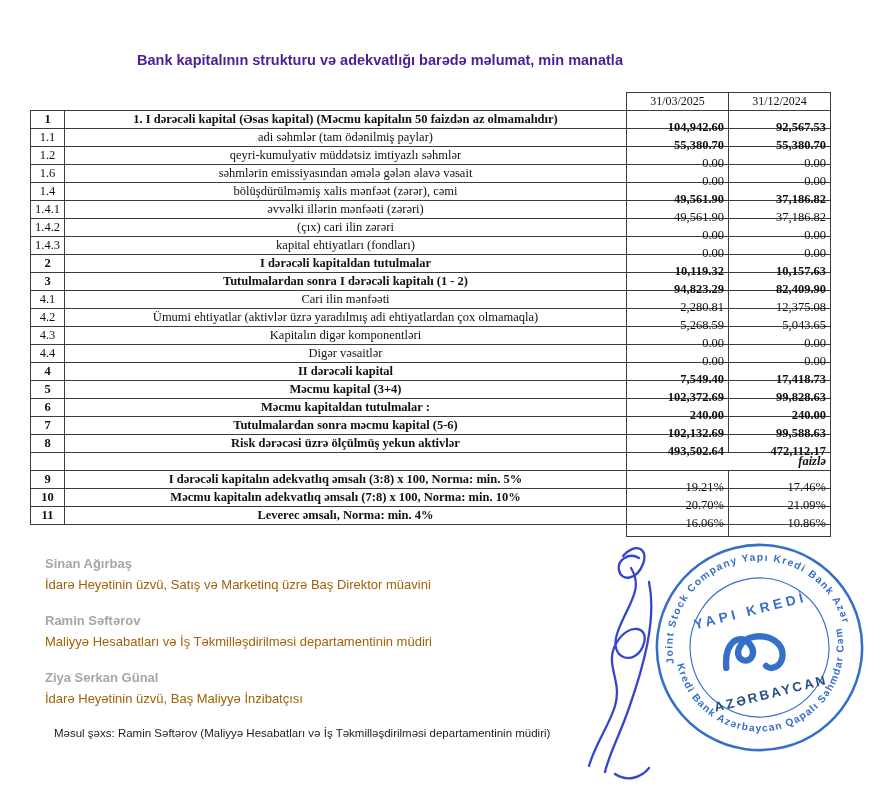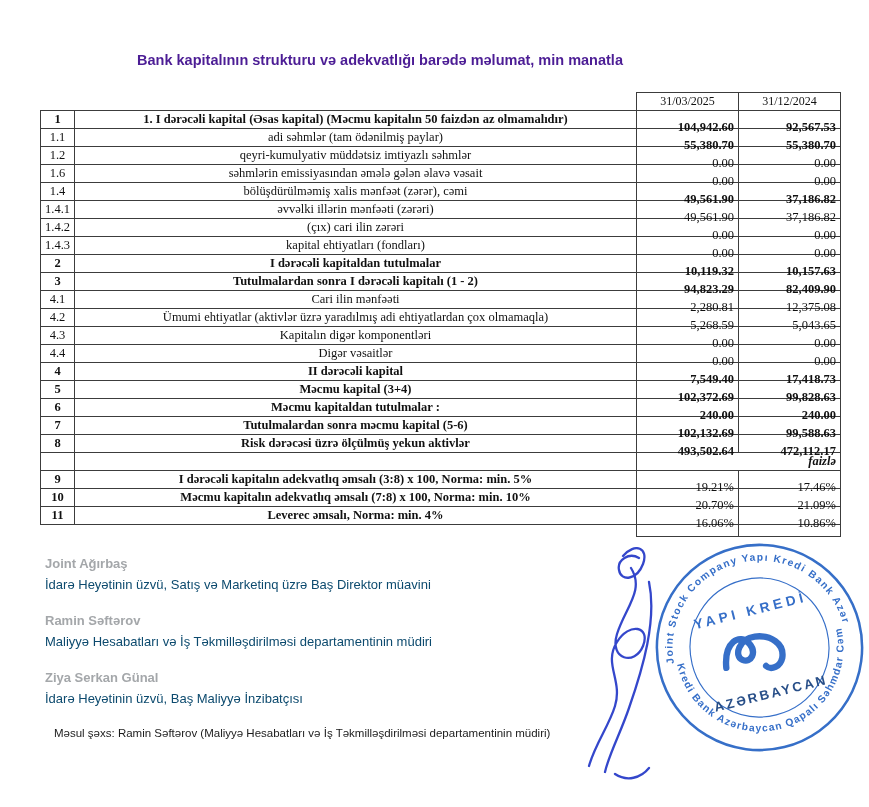--- a/index.html
+++ b/index.html
@@ -9,39 +9,39 @@
     font-family:"Liberation Serif", serif; color:#111;
   }
   .page { position:absolute; inset:0; background:#fff; }
 
   .title {
     margin:52px 0 24px 30px; width:700px; text-align:center;
     font-family:"Liberation Sans", sans-serif;
     font-size:14.5px; font-weight:bold; color:#4c1d95;
   }
 
-  table.cap { border-collapse:collapse; margin-left:40px; width:800px; table-layout:fixed; }
+  table.cap { border-collapse:collapse; margin-left:30px; width:800px; table-layout:fixed; }
   .cap td, .cap th {
     border:1px solid #3c3c3c; font-size:12.5px; height:18px;
     padding:0 4px; vertical-align:middle; overflow:visible; white-space:nowrap;
   }
   .cap th { font-weight:normal; font-size:12px; text-align:center; }
   .nb { border:none !important; }
   .c-num { text-align:center; padding:0 2px; }
   .c-label { text-align:center; }
   .c-val { text-align:right; }
   .b { font-weight:bold; }
   .vshift { display:inline-block; transform:translateY(8px); }
   .pct { text-align:right; font-weight:bold; font-style:italic; }
   tr.stub td { height:12px; }
 
   .bottom { position:absolute; left:0; top:552px; width:869px; height:255px; }
   .sigs { position:absolute; left:45px; top:4px; width:540px; font-family:"Liberation Sans", sans-serif; }
   .sig-name { color:#a4a7aa; font-weight:bold; font-size:13px; margin-bottom:6px; }
-  .sig-role { font-size:13px; color:#0c4a6e; margin-bottom:21px; }
+  .sig-role { font-size:13px; color:#a16207; margin-bottom:21px; }
   .responsible { font-size:11.5px; color:#1b1b1b; margin-top:4px;margin-left:9px; }
 
   .signature { position:absolute; left:565px; top:-14px; z-index:3; }
   .stamp {
     position:absolute; right:2px; top:-12px; width:215px; height:215px;
     transform:rotate(-14deg); z-index:2; opacity:.92;
   }
   .stamp text, .stamp textPath { font-family:"Liberation Sans", sans-serif; }
 </style>
 </head>
@@ -210,21 +210,21 @@
         <td class="c-val"></td>
         <td class="c-val"></td>
       </tr>
     </tfoot>
   </table>
 
   <div class="bottom">
 
     <div class="sigs">
       <div>
-        <div class="sig-name">Joint Ağırbaş</div>
+        <div class="sig-name">Sinan Ağırbaş</div>
         <div class="sig-role">İdarə Heyətinin üzvü, Satış və Marketinq üzrə Baş Direktor müavini</div>
       </div>
       <div>
         <div class="sig-name">Ramin Səftərov</div>
         <div class="sig-role">Maliyyə Hesabatları və İş Təkmilləşdirilməsi departamentinin müdiri</div>
       </div>
       <div>
         <div class="sig-name">Ziya Serkan Günal</div>
         <div class="sig-role">İdarə Heyətinin üzvü, Baş Maliyyə İnzibatçısı</div>
       </div>

